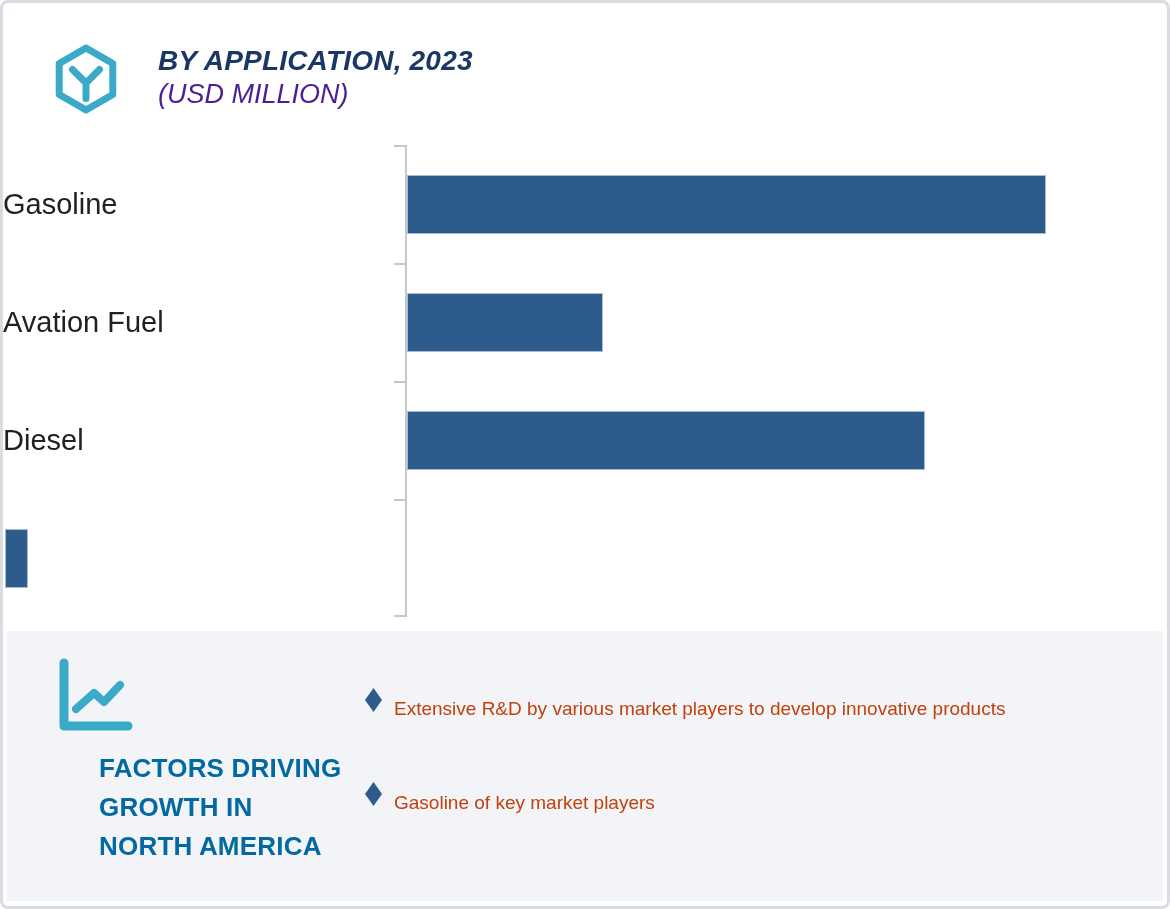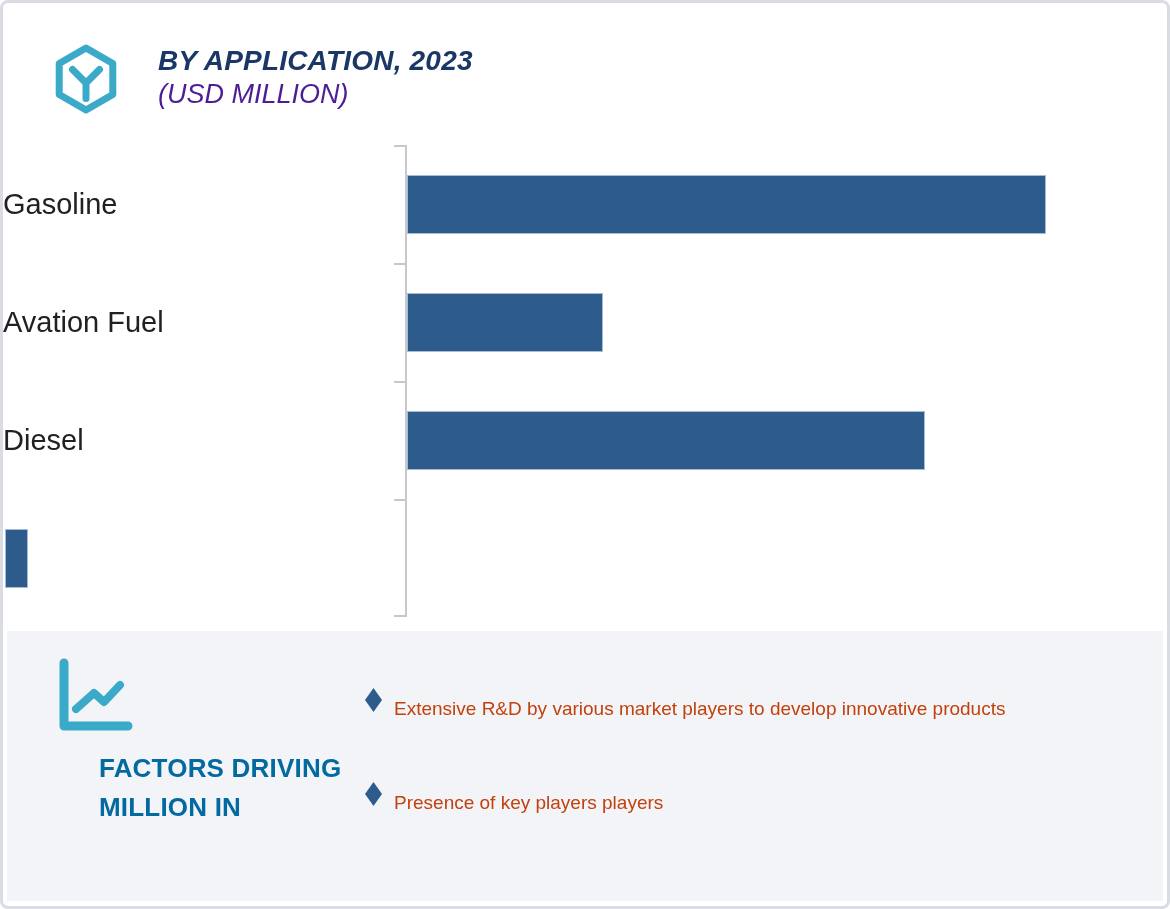--- a/index.html
+++ b/index.html
@@ -90,32 +90,33 @@
   <div class="axis-tick" style="top:612px;"></div>
 
   <div class="factors">
     <svg class="factors-icon" width="84" height="84" viewBox="0 0 84 84">
       <path d="M9 5 L9 68 L73 68" fill="none" stroke="#3baac9" stroke-width="9" stroke-linecap="round" stroke-linejoin="round"></path>
       <path d="M21 51 L39 35 L49 44 L65 27" fill="none" stroke="#3baac9" stroke-width="8" stroke-linecap="round" stroke-linejoin="round"></path>
     </svg>
 
     <div class="factors-heading">
       <div>FACTORS DRIVING</div>
-      <div>MILLION IN</div>
+      <div>GROWTH IN</div>
+      <div>NORTH AMERICA</div>
     </div>
 
     <div class="bullets">
       <div class="bullet">
         <svg class="bullet-icon" width="17" height="24" viewBox="0 0 17 24">
           <polygon points="8.5,0 17,12 8.5,24 0,12" fill="#2d5c8c"></polygon>
         </svg>
         <div class="bullet-text">Extensive R&amp;D by various market players to develop innovative products</div>
       </div>
       <div class="bullet">
         <svg class="bullet-icon" width="17" height="24" viewBox="0 0 17 24">
           <polygon points="8.5,0 17,12 8.5,24 0,12" fill="#2d5c8c"></polygon>
         </svg>
-        <div class="bullet-text">Presence of key players players</div>
+        <div class="bullet-text">Gasoline of key market players</div>
       </div>
     </div>
   </div>
 
 </div>
 
 </body></html>

